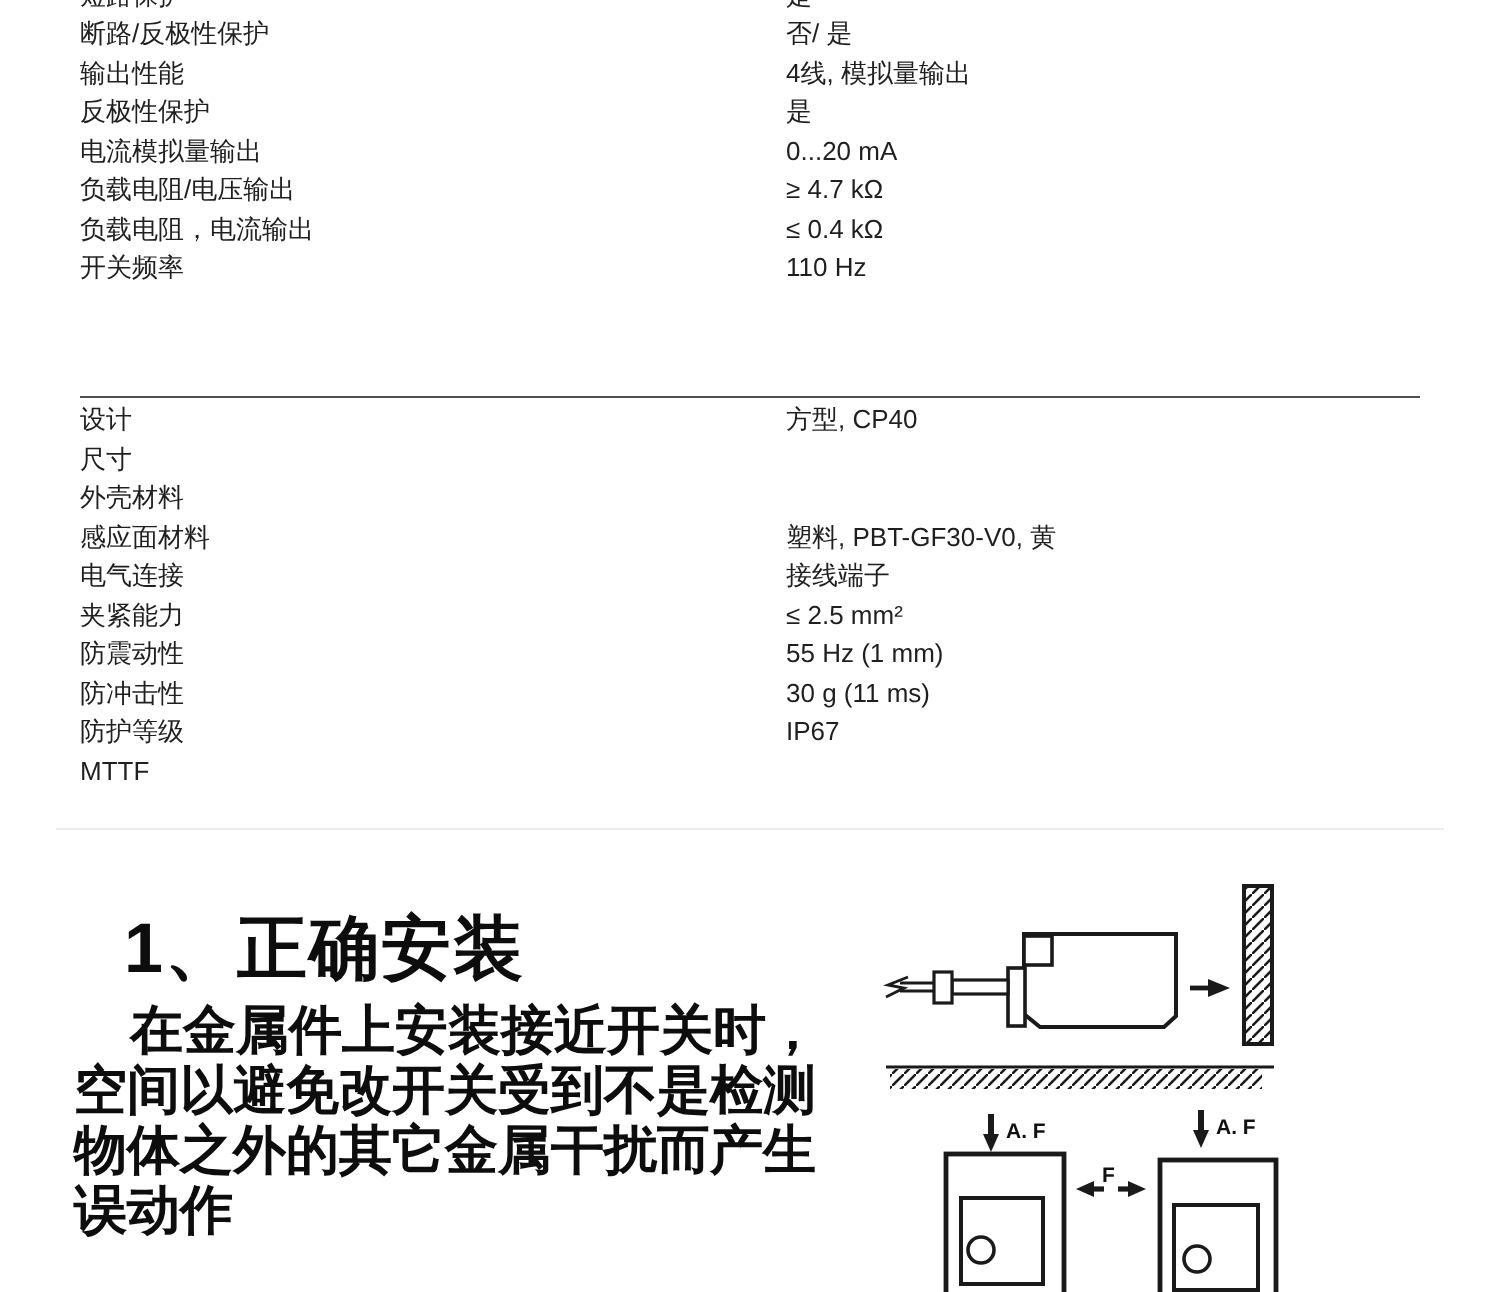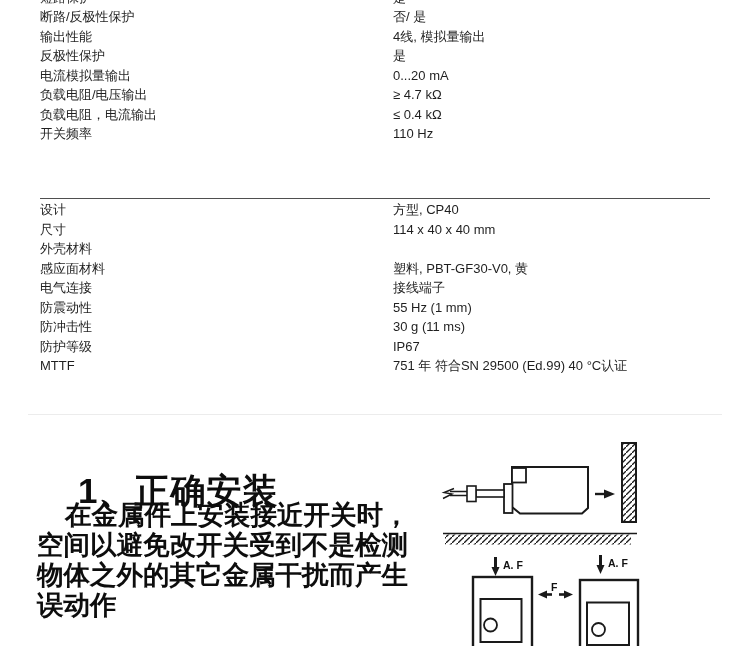--- a/index.html
+++ b/index.html
@@ -33,21 +33,21 @@
   .spec-label{ position:absolute; left:0; }
   .spec-value{ position:absolute; left:353px; }
   .divider-light{
     position:absolute;
     top:414px; left:28px; width:694px;
     border-top:1px solid #ececec;
   }
   .install-title{
     position:absolute;
     left:62px; top:455px;
-    margin:16px;
+    margin:0;
     font-size:35px;
     line-height:40px;
     font-weight:bold;
     color:#0d0d0d;
     letter-spacing:1px;
     white-space:nowrap;
   }
   .install-body{
     position:absolute;
     left:37px; top:500px;
@@ -107,48 +107,50 @@
   </div>
 
 <div class="spec-table table2">
 
 <div class="spec-row">
     <span class="spec-label">设计</span>
     <span class="spec-value">方型, CP40</span>
   </div>
     <div class="spec-row">
     <span class="spec-label">尺寸</span>
-    <span class="spec-value">114 x 40 x 40 mm</span>
   </div>
     <div class="spec-row">
     <span class="spec-label">外壳材料</span>
   </div>
     <div class="spec-row">
     <span class="spec-label">感应面材料</span>
     <span class="spec-value">塑料, PBT-GF30-V0, 黄</span>
   </div>
     <div class="spec-row">
     <span class="spec-label">电气连接</span>
     <span class="spec-value">接线端子</span>
   </div>
     <div class="spec-row">
+    <span class="spec-label">夹紧能力</span>
+    <span class="spec-value">≤ 2.5 mm²</span>
+  </div>
+    <div class="spec-row">
     <span class="spec-label">防震动性</span>
     <span class="spec-value">55 Hz (1 mm)</span>
   </div>
     <div class="spec-row">
     <span class="spec-label">防冲击性</span>
     <span class="spec-value">30 g (11 ms)</span>
   </div>
     <div class="spec-row">
     <span class="spec-label">防护等级</span>
     <span class="spec-value">IP67</span>
   </div>
     <div class="spec-row">
     <span class="spec-label">MTTF</span>
-    <span class="spec-value">751 年 符合SN 29500 (Ed.99) 40 °C认证</span>
   </div>
   </div>
 
 <div class="divider-light"></div>
 
 <h1 class="install-title">1、正确安装</h1>
 <div class="install-body">
 
 <div class="body-line">在金属件上安装接近开关时，</div>
     <div class="body-line">空间以避免改开关受到不是检测</div>

